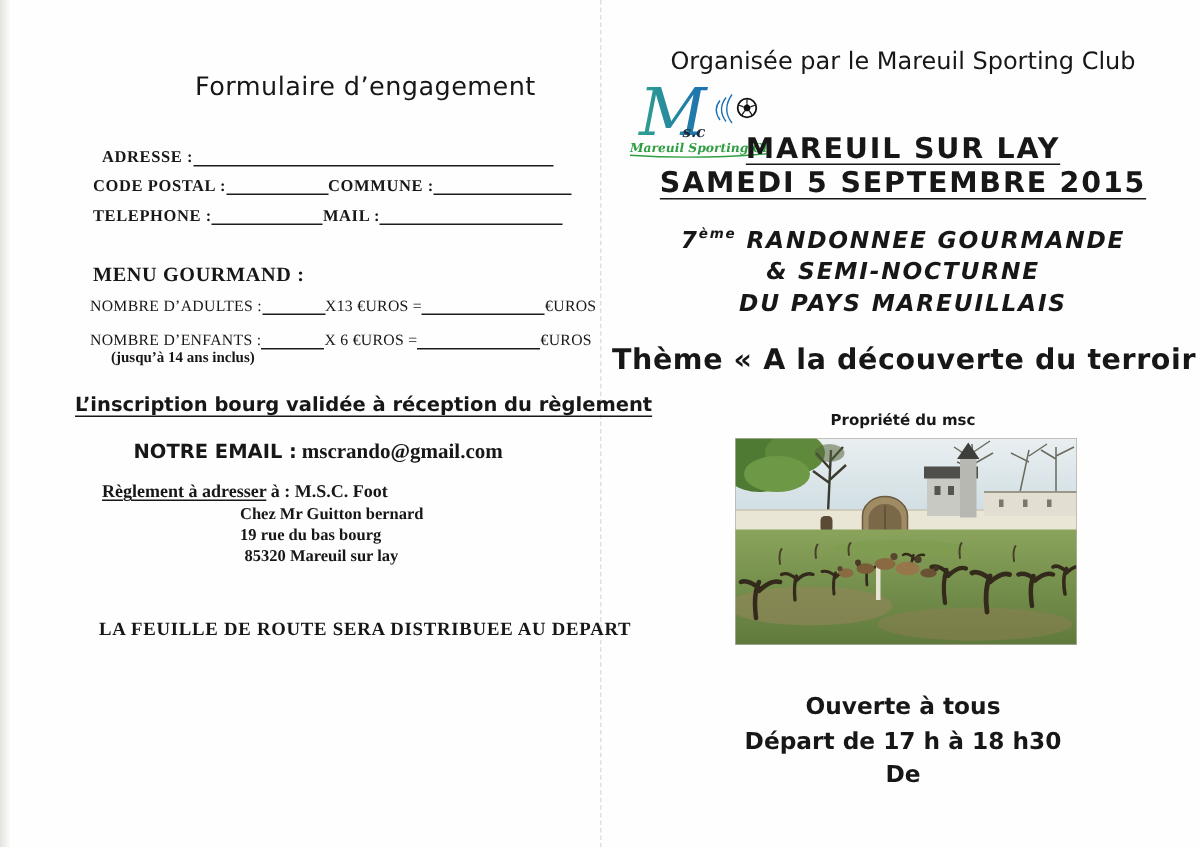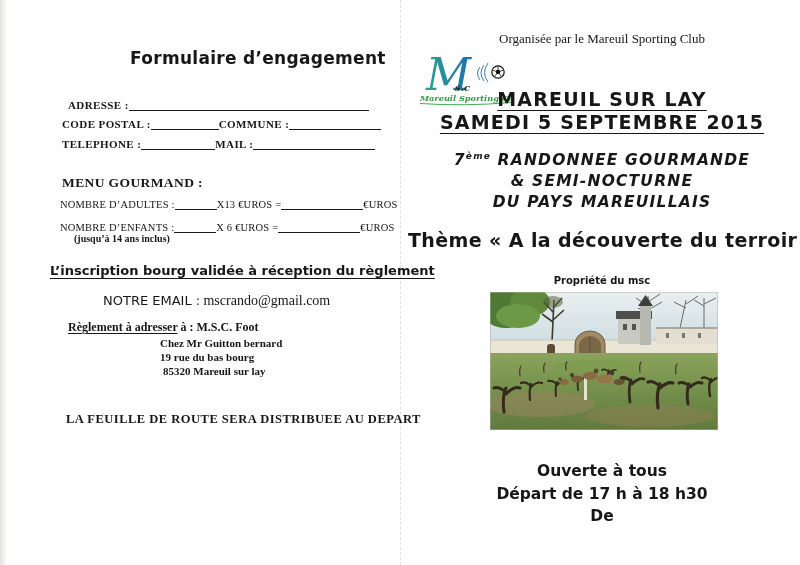--- a/index.html
+++ b/index.html
@@ -6,37 +6,37 @@
   .page{position:relative;width:800px;height:565px;background:#fefefe;overflow:hidden;
         font-family:"Liberation Serif","DejaVu Serif",serif;color:#171717;}
   .scan-edge{position:absolute;left:0;top:0;width:7px;height:100%;
         background:linear-gradient(90deg,#e3e3e0,rgba(255,255,255,0));}
   .fold{position:absolute;left:400px;top:0;height:100%;width:0;
         border-left:1px dashed #d6d6d0;opacity:.75;}
   .comic{font-family:"DejaVu Sans",sans-serif;}
   .serif{font-family:"Liberation Serif","DejaVu Serif",serif;}
   .abs{position:absolute;white-space:nowrap;}
   
-  .form-title{left:130px;top:48px;font-size:17px;font-weight:bold;letter-spacing:.3px;}
+  .form-title{left:130px;top:48px;font-size:17px;font-weight:normal;letter-spacing:.3px;}
   .frow{font-size:11px;font-weight:bold;letter-spacing:.4px;}
   .fl{display:inline-block;border-bottom:1.4px solid #1c1c1c;height:11px;vertical-align:bottom;}
   .menu-h{left:62px;top:175px;font-size:13.5px;font-weight:bold;letter-spacing:.4px;}
   .mrow{font-size:10.5px;font-weight:normal;letter-spacing:.2px;}
   .mnote{left:74px;top:233px;font-size:10px;font-weight:bold;}
   .valid{left:50px;top:263px;width:330px;text-align:center;font-size:13px;font-weight:bold;
          text-decoration:underline;text-underline-offset:3px;white-space:nowrap;}
-  .emailrow{left:103px;top:293px;font-size:13px;font-weight:normal;}
+  .emailrow{left:89px;top:293px;font-size:13px;font-weight:bold;}
   .emailrow .val{font-size:14px;}
   .payrow{left:68px;top:320px;font-size:12px;font-weight:bold;}
   .payaddr{left:160px;font-size:11px;font-weight:bold;}
   .footnote{left:66px;top:412px;font-size:12.5px;font-weight:bold;letter-spacing:.5px;}
   .u{text-decoration:underline;text-underline-offset:2px;}
   
   .rc{position:absolute;left:408px;width:388px;text-align:center;white-space:nowrap;}
-  .organizer{top:31px;font-size:13px;font-family:Liberation Serif, serif;}
+  .organizer{top:31px;font-size:16px;}
   .place{top:88px;font-size:19px;font-weight:bold;letter-spacing:1.2px;
          text-decoration:underline;text-underline-offset:4px;}
   .date{top:111px;font-size:19px;font-weight:bold;letter-spacing:1.2px;
         text-decoration:underline;text-underline-offset:4px;}
   .ev{font-size:15.5px;font-weight:bold;font-style:italic;letter-spacing:1.2px;}
   .ev sup{font-size:9px;}
   .theme{top:229px;font-size:19px;font-weight:bold;letter-spacing:.4px;}
   .caption{top:275px;font-size:10px;font-weight:bold;}
   .photo{position:absolute;left:490px;top:292px;width:228px;height:138px;}
   .open1{top:462px;font-size:15.5px;font-weight:600;}

